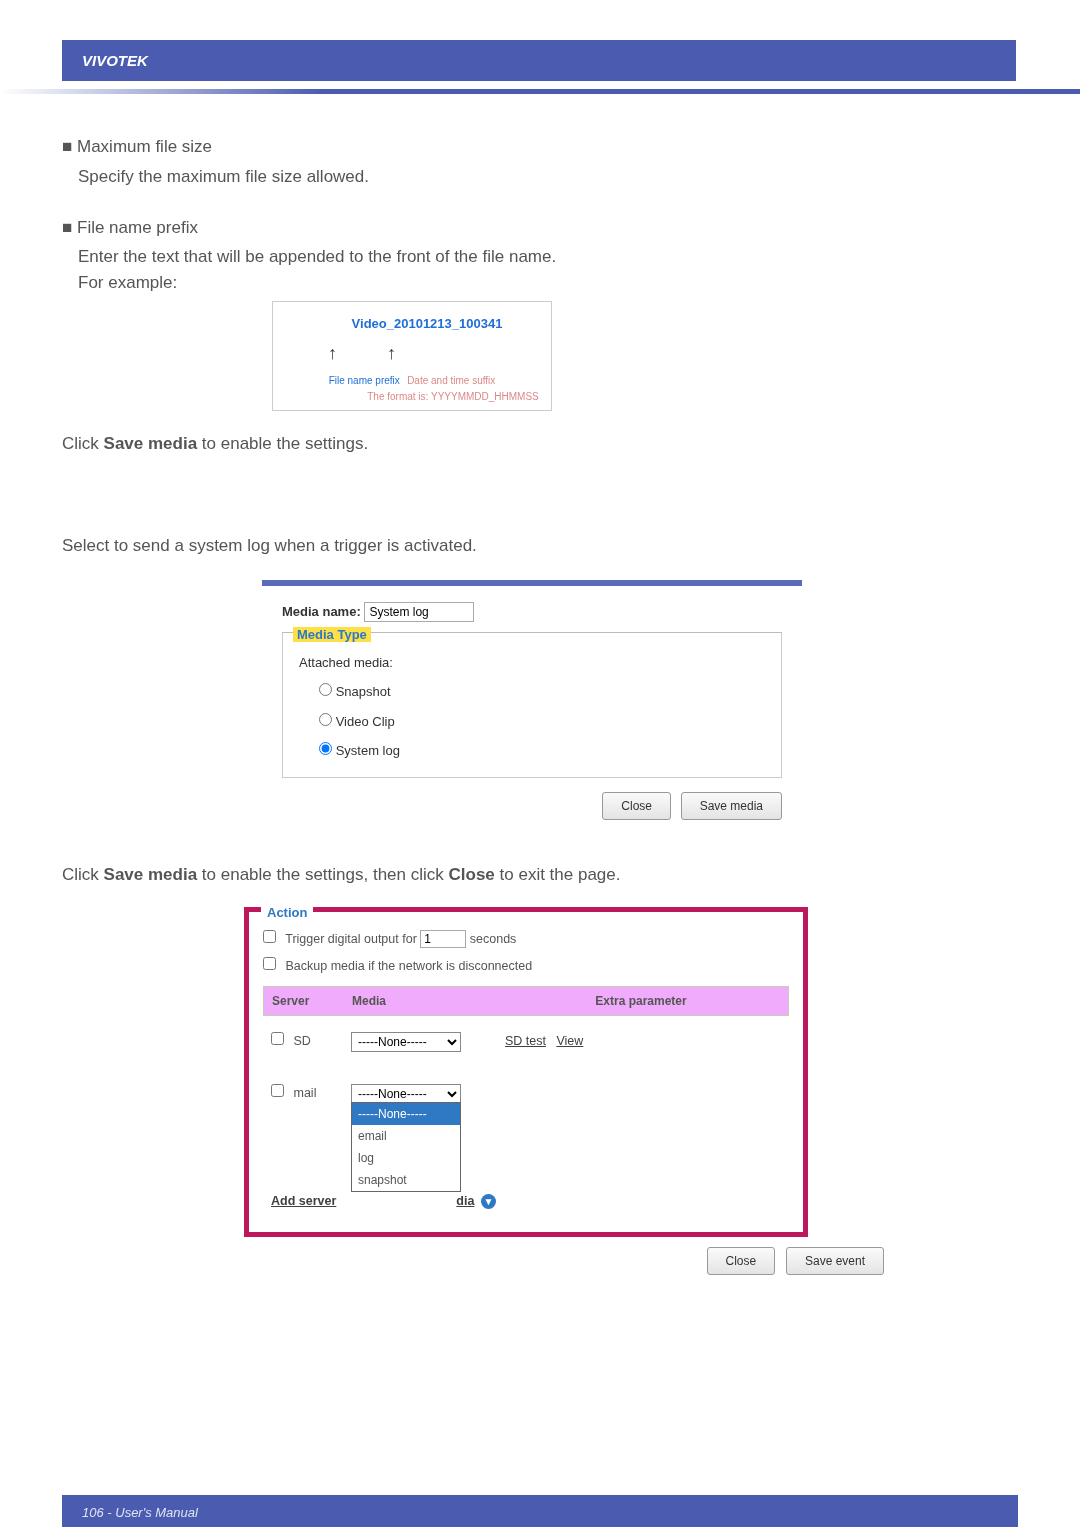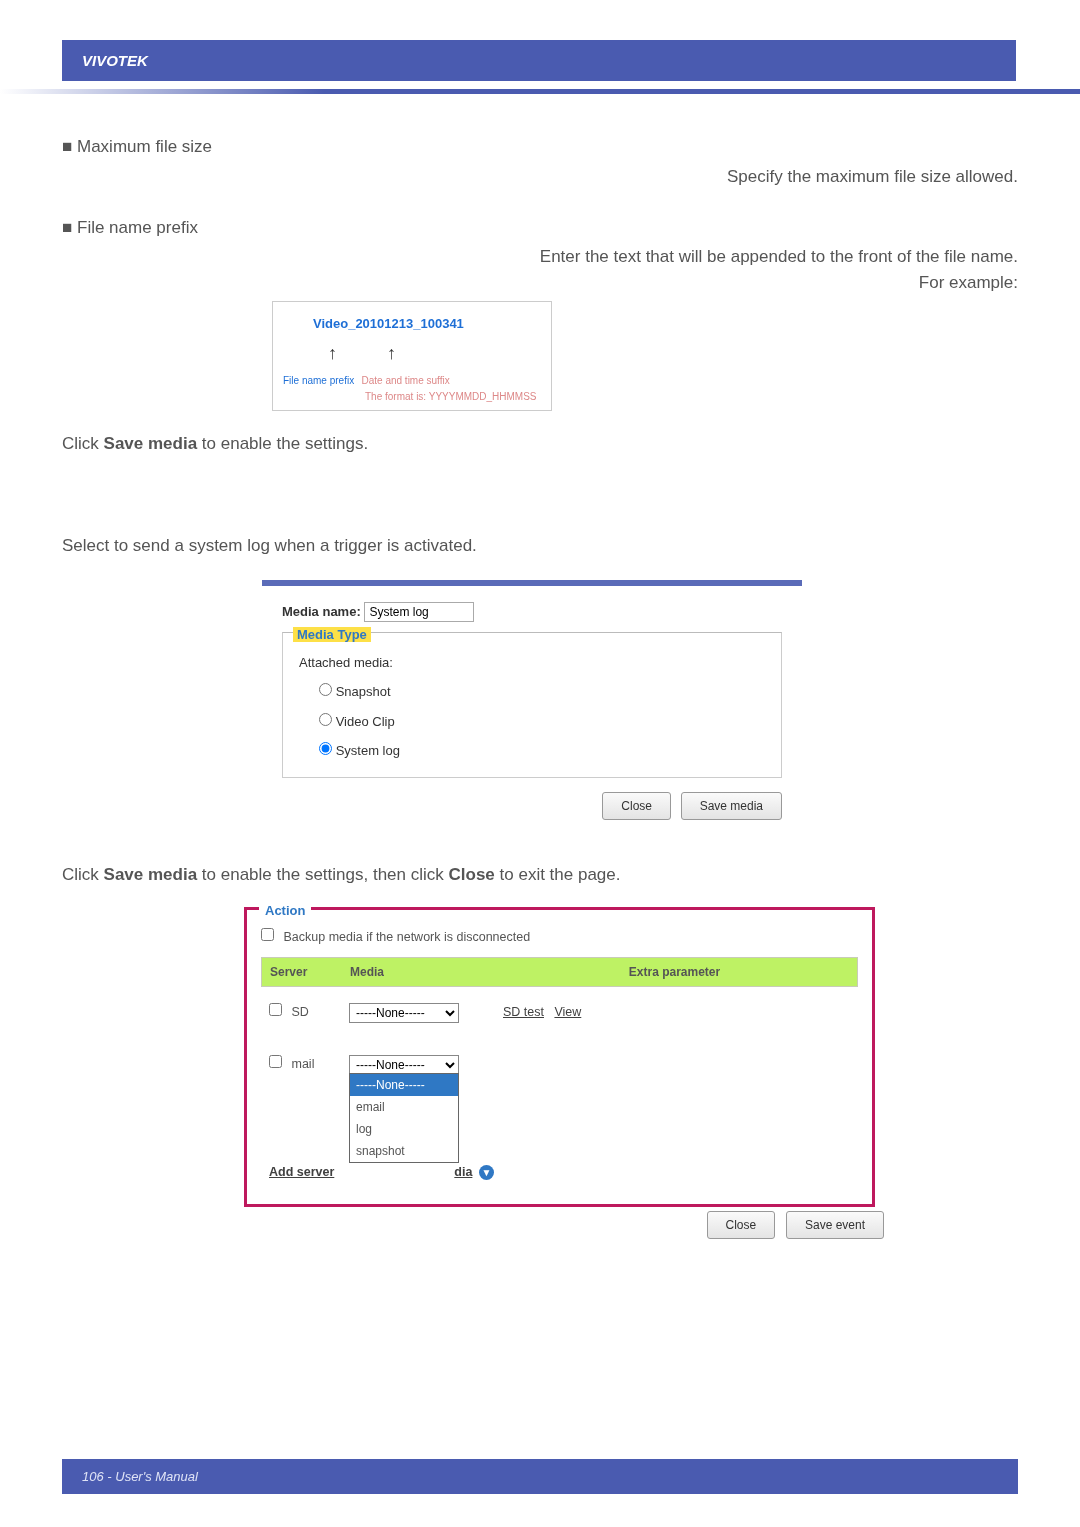--- a/index.html
+++ b/index.html
@@ -24,29 +24,29 @@
     background: linear-gradient(90deg, #fff 0%, #4a5bb0 30%, #4a5bb0 100%);
     margin-bottom: 40px;
   }
   .content {
     padding: 0 62px 40px 62px;
     font-size: 17px;
     color: #555;
     line-height: 1.5;
   }
   .bullet { margin-bottom: 4px; }
-  .indent { margin-left: 16px; text-align: right; }
+  .indent { margin-left: 16px; }
   .example-box {
     border: 1px solid #ccc;
     width: 280px;
     padding: 12px 10px 6px 10px;
     margin: 6px auto 20px 210px;
     font-size: 12px;
     position: relative;
-    text-align: left;
+    text-align: center;
   }
   .ex-title { color: #1e6fd6; font-weight: bold; font-size: 13px; margin-bottom:6px; margin-left:30px;}
   .arrow-row { display:flex; gap:50px; margin-left:45px; margin-bottom:4px;}
   .arrow { font-size:18px; color:#333; }
   .ex-foot1 { color:#1e6fd6; font-size:10px; display:inline-block;}
   .ex-foot2 { color:#d88; font-size:10px; display:inline-block; margin-left:4px;}
   .ex-foot3 { color:#d88; font-size:10px; margin-left:82px;}
   .underline-h { text-decoration: underline; color:#333; }
   .media-panel {
     width: 540px;
@@ -80,36 +80,36 @@
     background: linear-gradient(#fafafa,#e4e4e4);
     border:1px solid #999;
     border-radius:3px;
     font-size:12px;
     padding:4px 18px;
     margin-left:6px;
     color:#333;
     cursor:pointer;
   }
   .action-panel {
-    width: 631px;
-    margin: 20px auto 4px 182px;
-    border:3px solid #be185d;
+    width: 564px;
+    margin: 20px auto 10px 182px;
+    border:5px solid #be185d;
     padding:10px 14px 6px 14px;
     font-size:12.5px;
     position:relative;
     background:#fff;
   }
   .action-legend {
     color:#2f78c4; font-weight:bold; font-size:13px;
     position:absolute; top:-9px; left:12px; background:#fff; padding:0 6px;
   }
   .chk { margin-right:6px; }
   .num-input { width:46px; border:1px solid #aaa; padding:1px 3px; font-size:12px;}
   .tbl-head {
-    display:flex; background:#bef264; border:1px solid #c8ccb8;
+    display:flex; background:#f0abfc; border:1px solid #c8ccb8;
     font-weight:bold; font-size:12px; padding:5px 8px; margin-top:10px;
   }
   .col-server{width:80px;} .col-media{width:150px;} .col-extra{flex:1; text-align:center;}
   .tbl-row { display:flex; padding:16px 8px; align-items:center; font-size:12.5px;}
   .sel {
     border:1px solid #888; font-size:12px; padding:1px 2px; width:110px; background:#fff;
   }
   .dropdown-open {
     position:absolute; border:1px solid #666; background:#fff; font-size:12px;
     width:110px; margin-top:-2px;
@@ -203,20 +203,26 @@
   </div>
 
   <div>
     Click <b>Save media</b> to enable the settings, then click <b>Close</b> to exit the page.
   </div>
 
   <div class="action-panel">
     <div class="action-legend">Action</div>
     <div style="margin-top:8px;">
       <input type="checkbox" class="chk" style="">
+      <span>Trigger digital output for</span>
+      <input class="num-input" type="text" value="1" style="">
+      <span>seconds</span>
+    </div>
+    <div style="margin-top:8px;">
+      <input type="checkbox" class="chk" style="">
       <span>Backup media if the network is disconnected</span>
     </div>
 
     <div class="tbl-head">
       <div class="col-server">Server</div>
       <div class="col-media">Media</div>
       <div class="col-extra">Extra parameter</div>
     </div>
 
     <div class="tbl-row">

